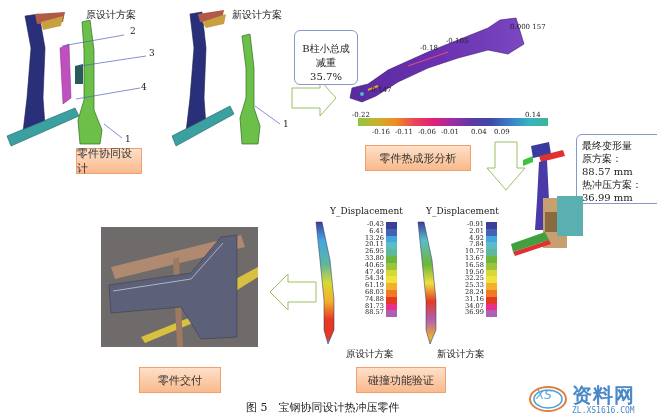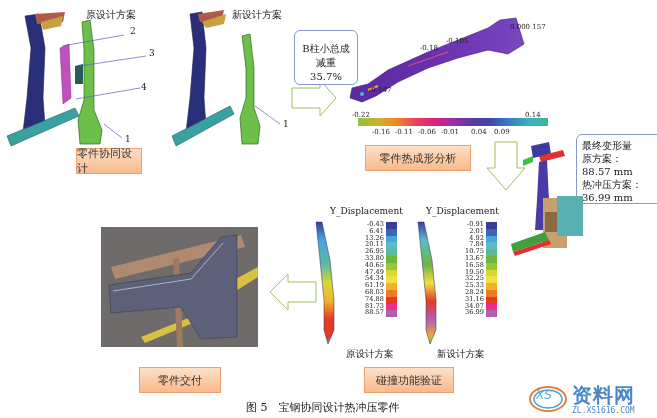--- a/index.html
+++ b/index.html
@@ -233,21 +233,21 @@
   <div>19.50</div>
   <div>32.25</div>
   <div>25.33</div>
   <div>28.24</div>
   <div>31.16</div>
   <div>34.07</div>
   <div>36.99</div>
 </div>
 <div class="label" style="left:437px;top:348px;font-size:9.5px;">新设计方案</div>
 
-<div class="stage-box" style="left:356px;top:367px;width:90px;height:26px;margin-left:8px;">碰撞功能验证</div>
+<div class="stage-box" style="left:356px;top:367px;width:90px;height:26px;">碰撞功能验证</div>
 
 <svg class="abs" style="left:268px;top:272px;" width="50" height="40">
   <path d="M48 10 L20 10 L20 2 L2 20 L20 38 L20 30 L48 30 Z" fill="#fff" stroke="#9cc060" stroke-width="1"></path>
 </svg>
 
 <div class="photo" style="left:101px;top:227px;width:157px;height:120px;">
   <svg width="157" height="120" viewBox="0 0 157 120">
     <rect x="0" y="0" width="157" height="120" fill="#6e6b6a"></rect>
     <path d="M120 60 L157 40 L157 50 L125 70 Z" fill="#d8c040"></path>
     <path d="M40 110 L90 90 L92 96 L44 116 Z" fill="#d8c040"></path>

